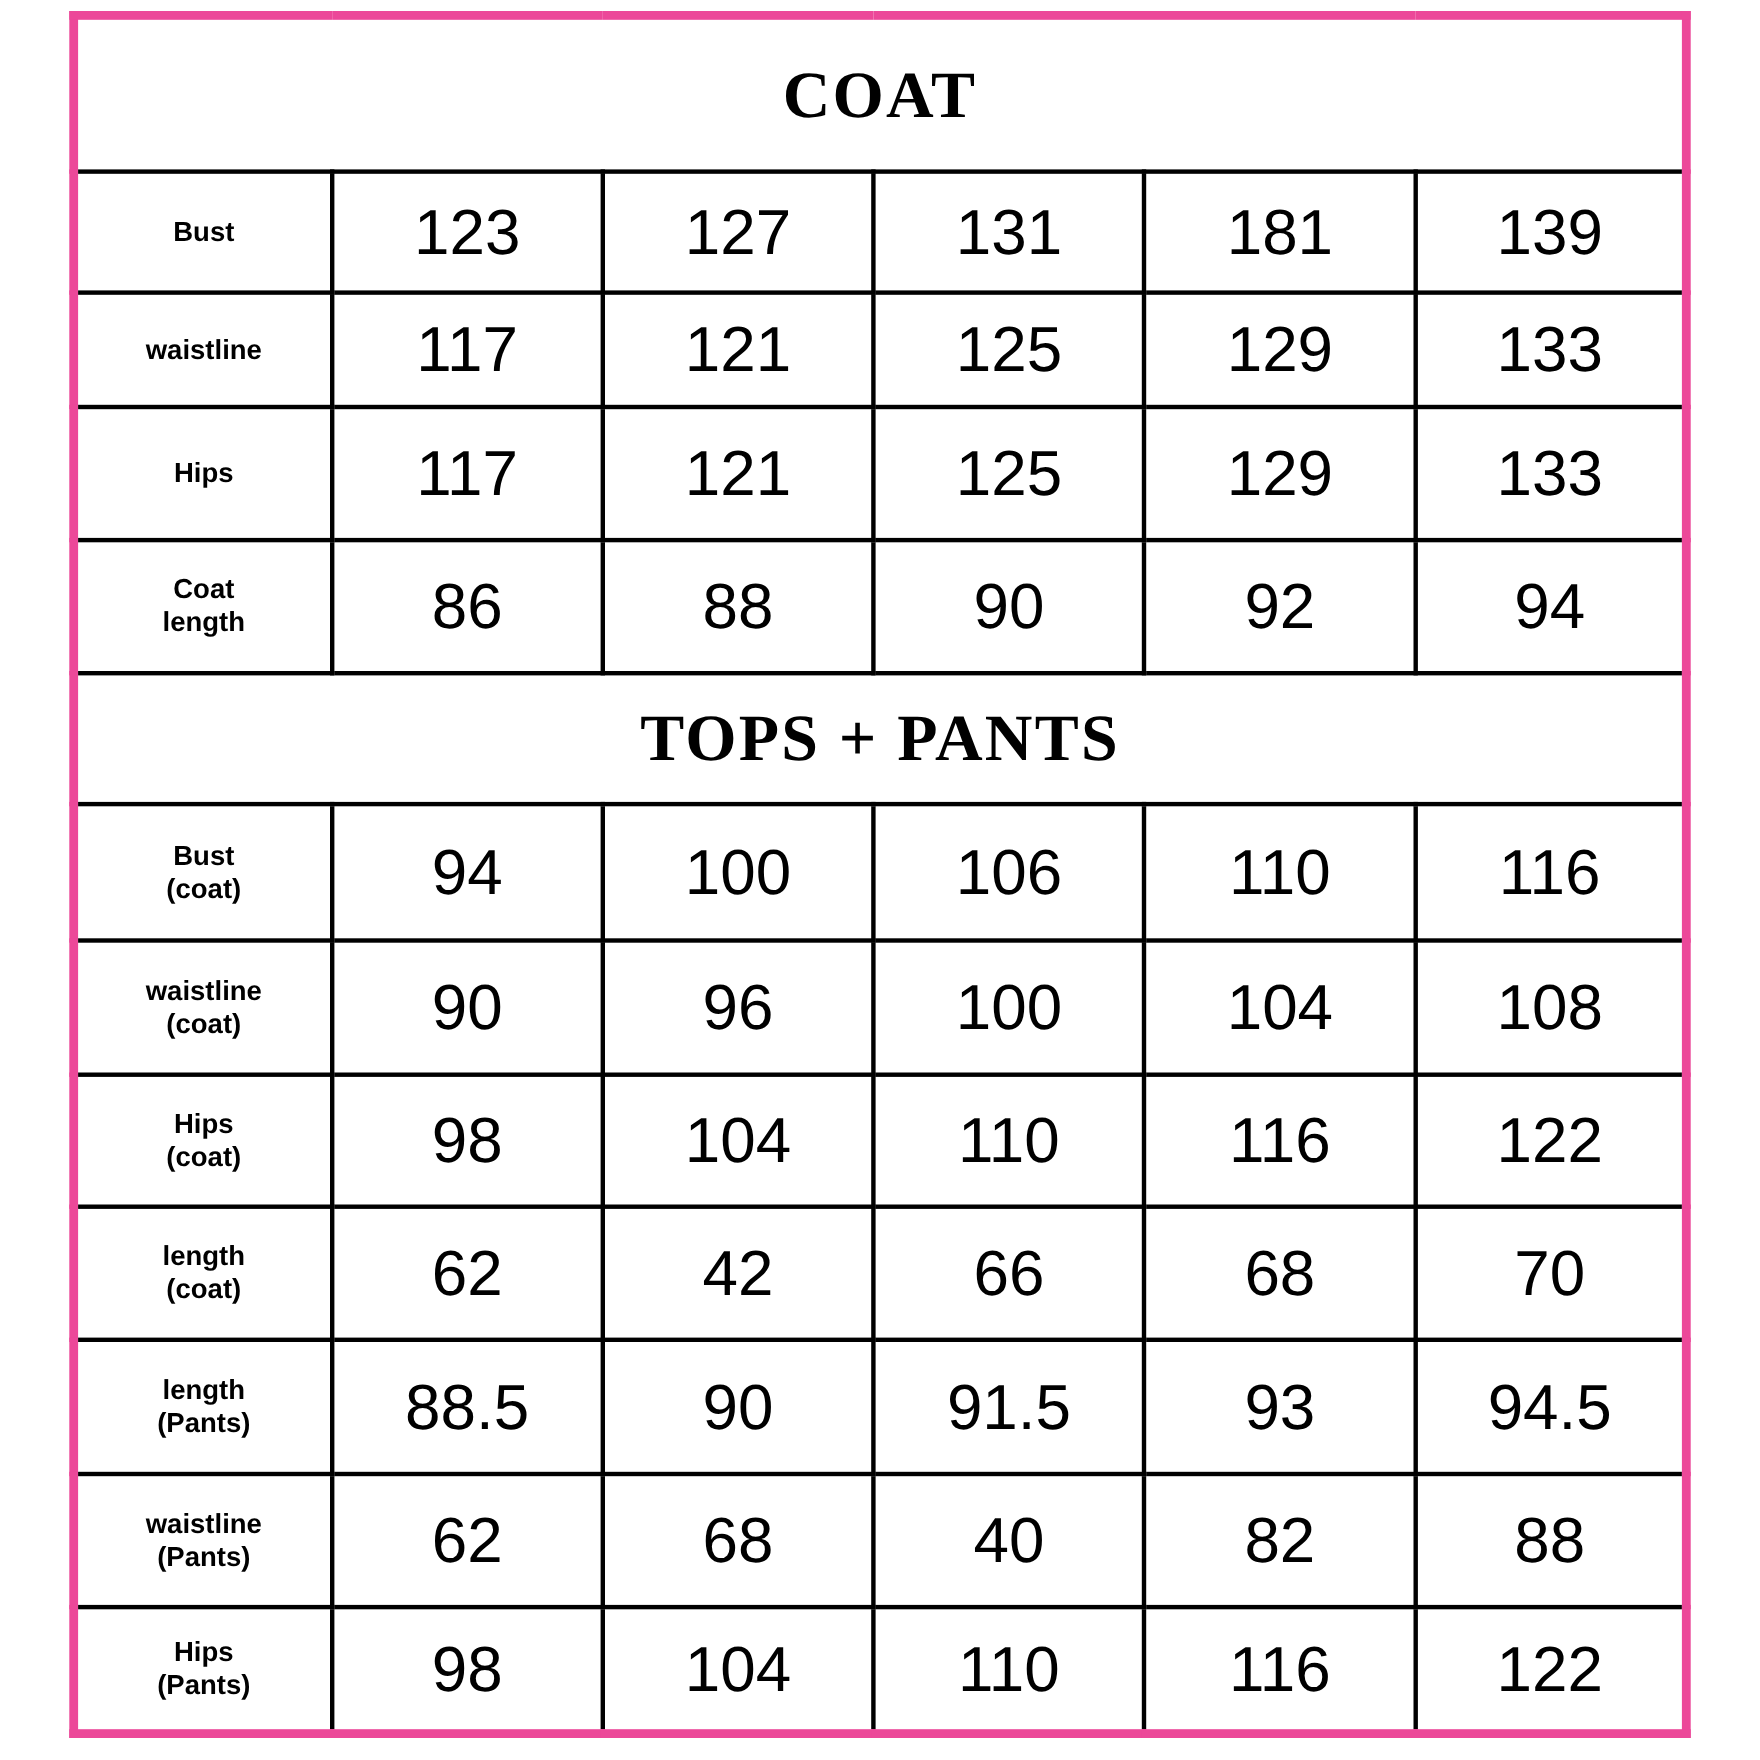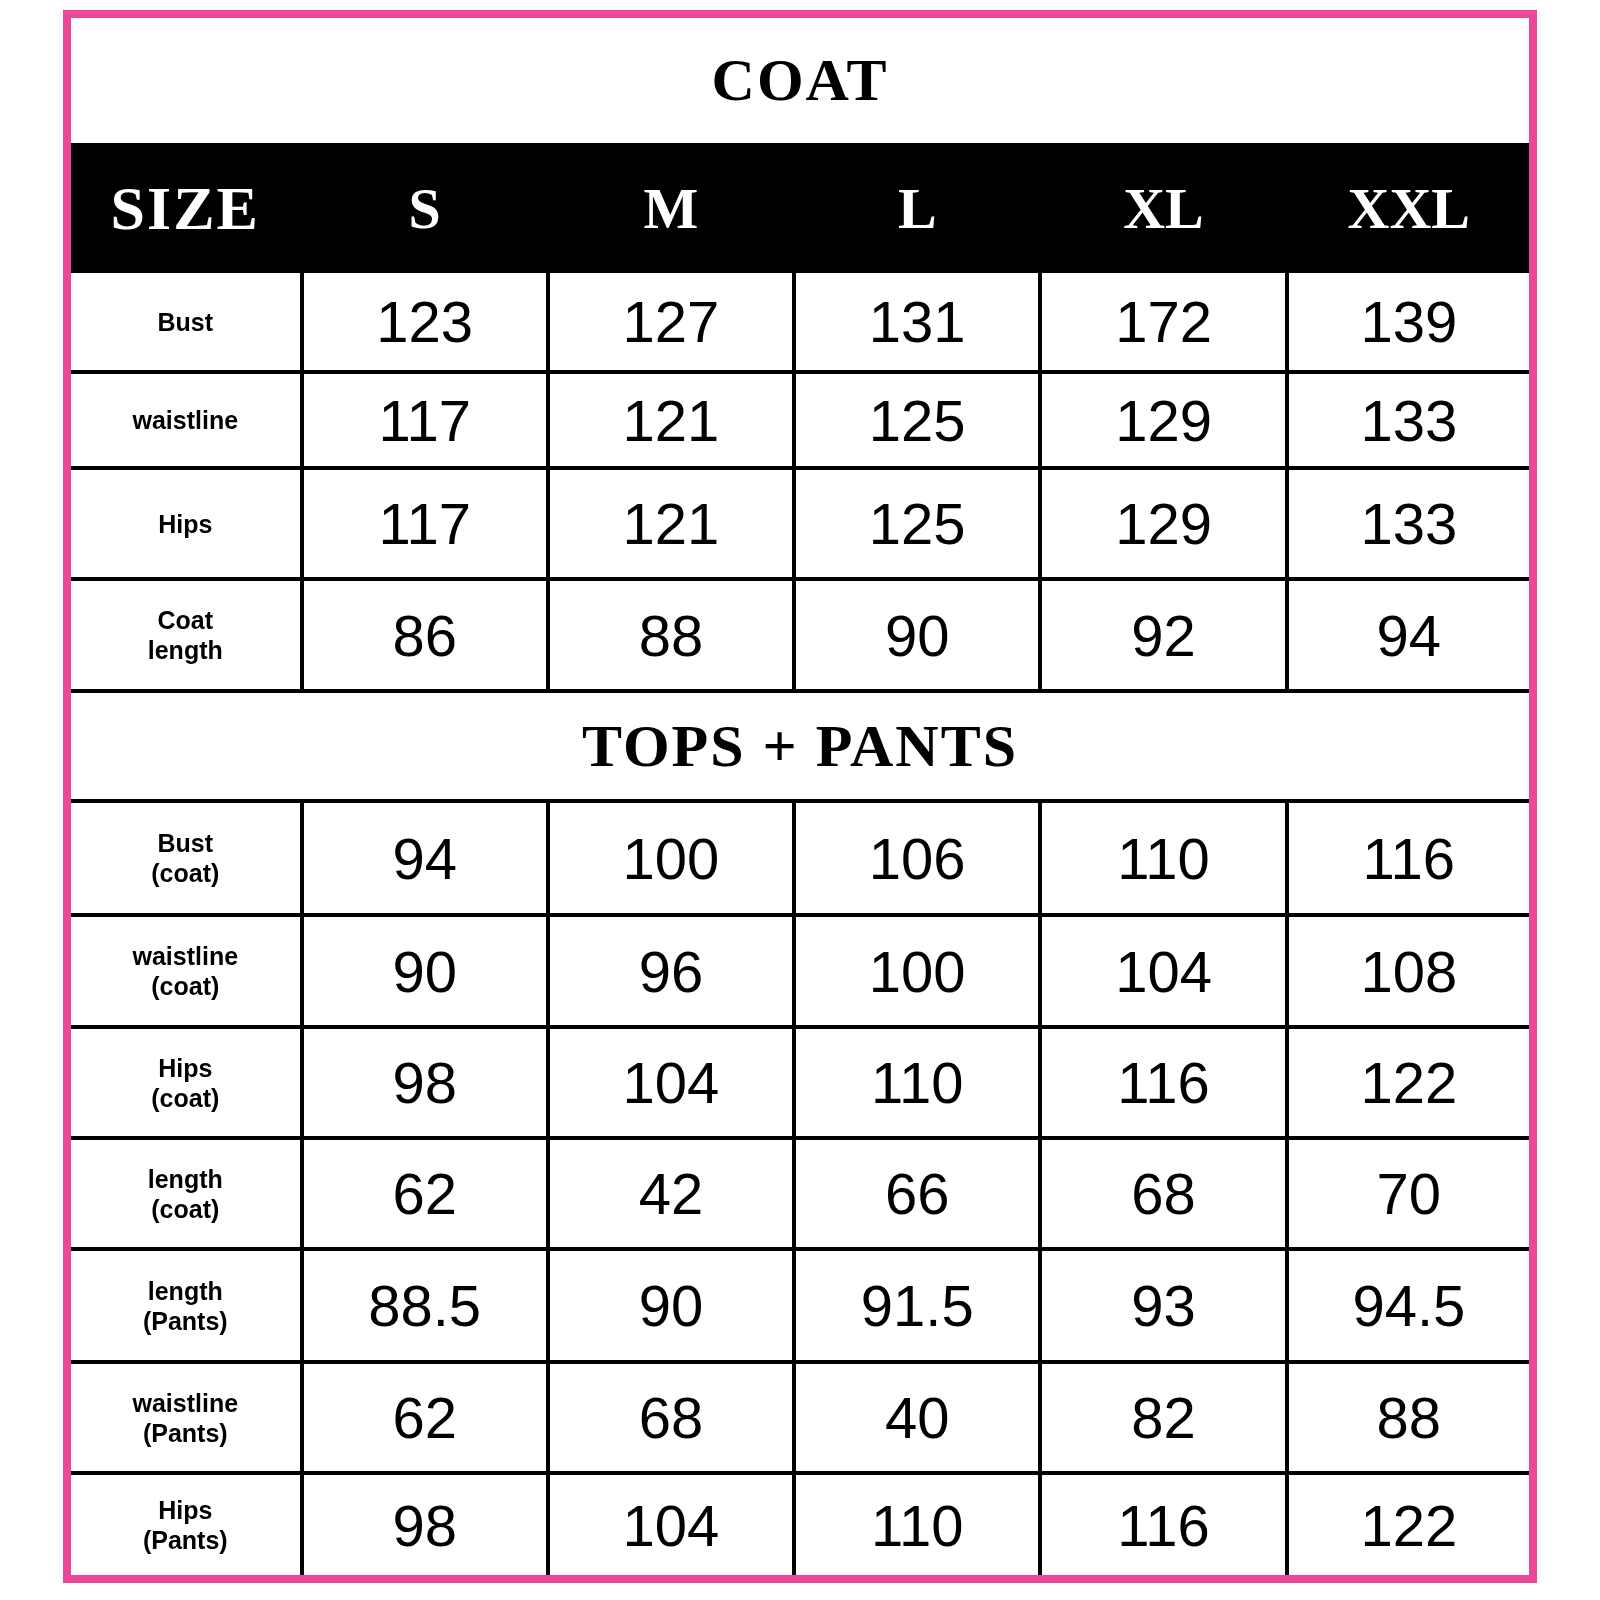--- a/index.html
+++ b/index.html
@@ -77,35 +77,27 @@
       <col style="width:16.8%">
       <col style="width:16.8%">
       <col style="width:16.8%">
     </colgroup>
 
     <tbody>
         <tr style="height:131px">
       <td colspan="6" class="section-title">COAT</td>
     </tr>
 
-    <tr class="size-row" style="height:126px">
-      <td class="size-label">SIZE</td>
-      <td>S</td>
-      <td>M</td>
-      <td>L</td>
-      <td>XL</td>
-      <td>XXL</td>
-    </tr>
 
     <tr style="height:101px">
       <td class="row-label">Bust</td>
       <td class="cell-value">123</td>
       <td class="cell-value">127</td>
       <td class="cell-value">131</td>
-      <td class="cell-value">172</td>
+      <td class="cell-value">181</td>
       <td class="cell-value">139</td>
     </tr>
     <tr style="height:96px">
       <td class="row-label">waistline</td>
       <td class="cell-value">117</td>
       <td class="cell-value">121</td>
       <td class="cell-value">125</td>
       <td class="cell-value">129</td>
       <td class="cell-value">133</td>
     </tr>

